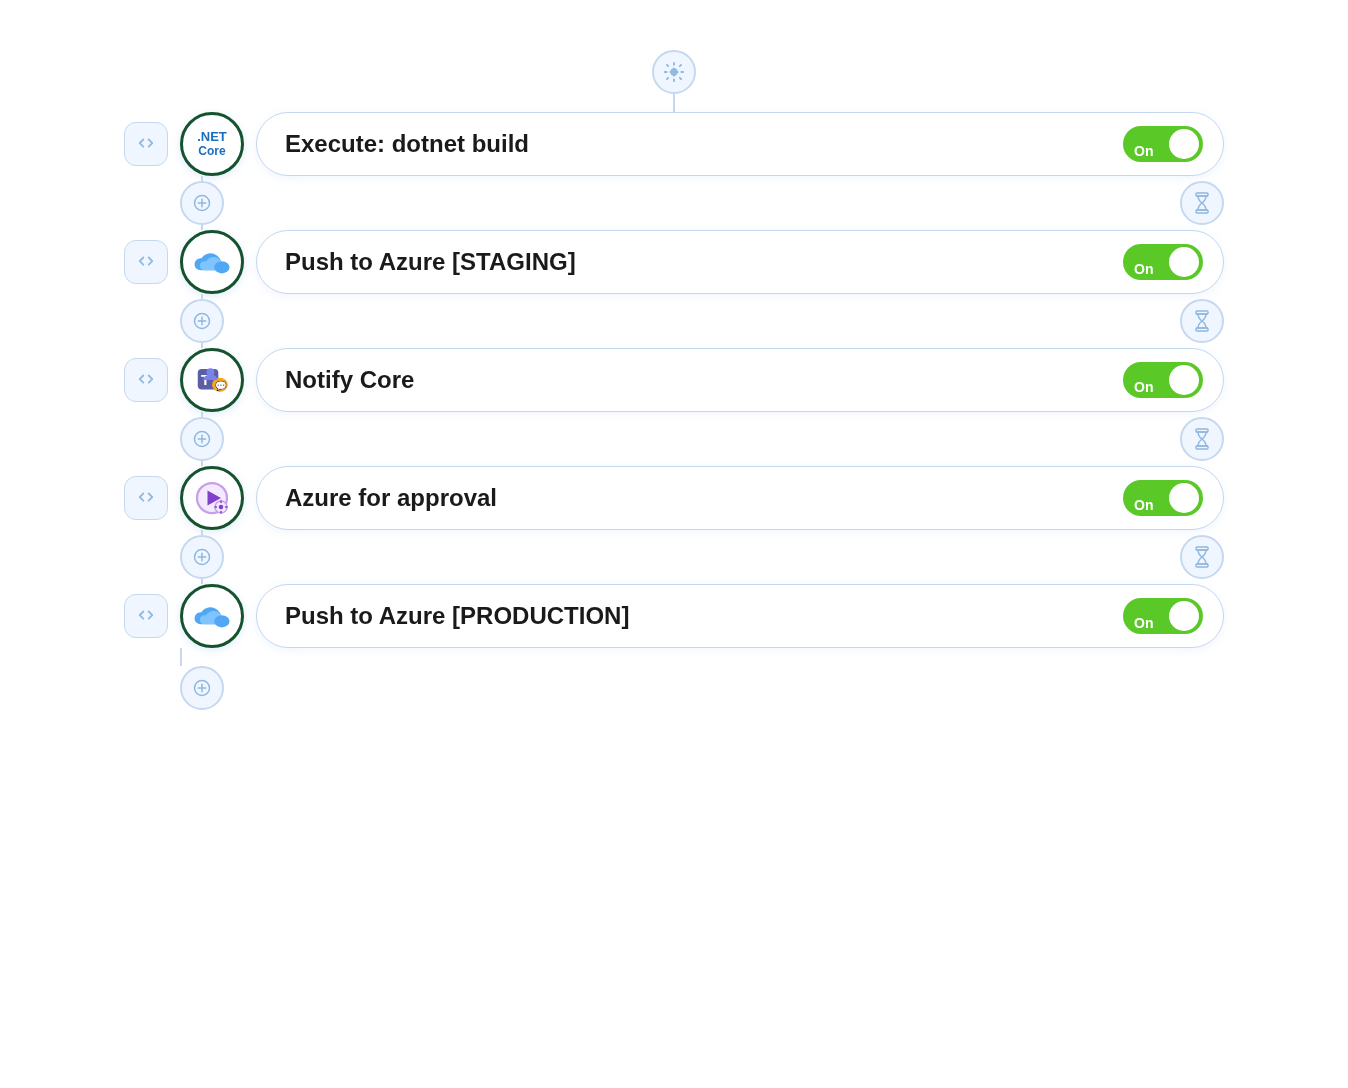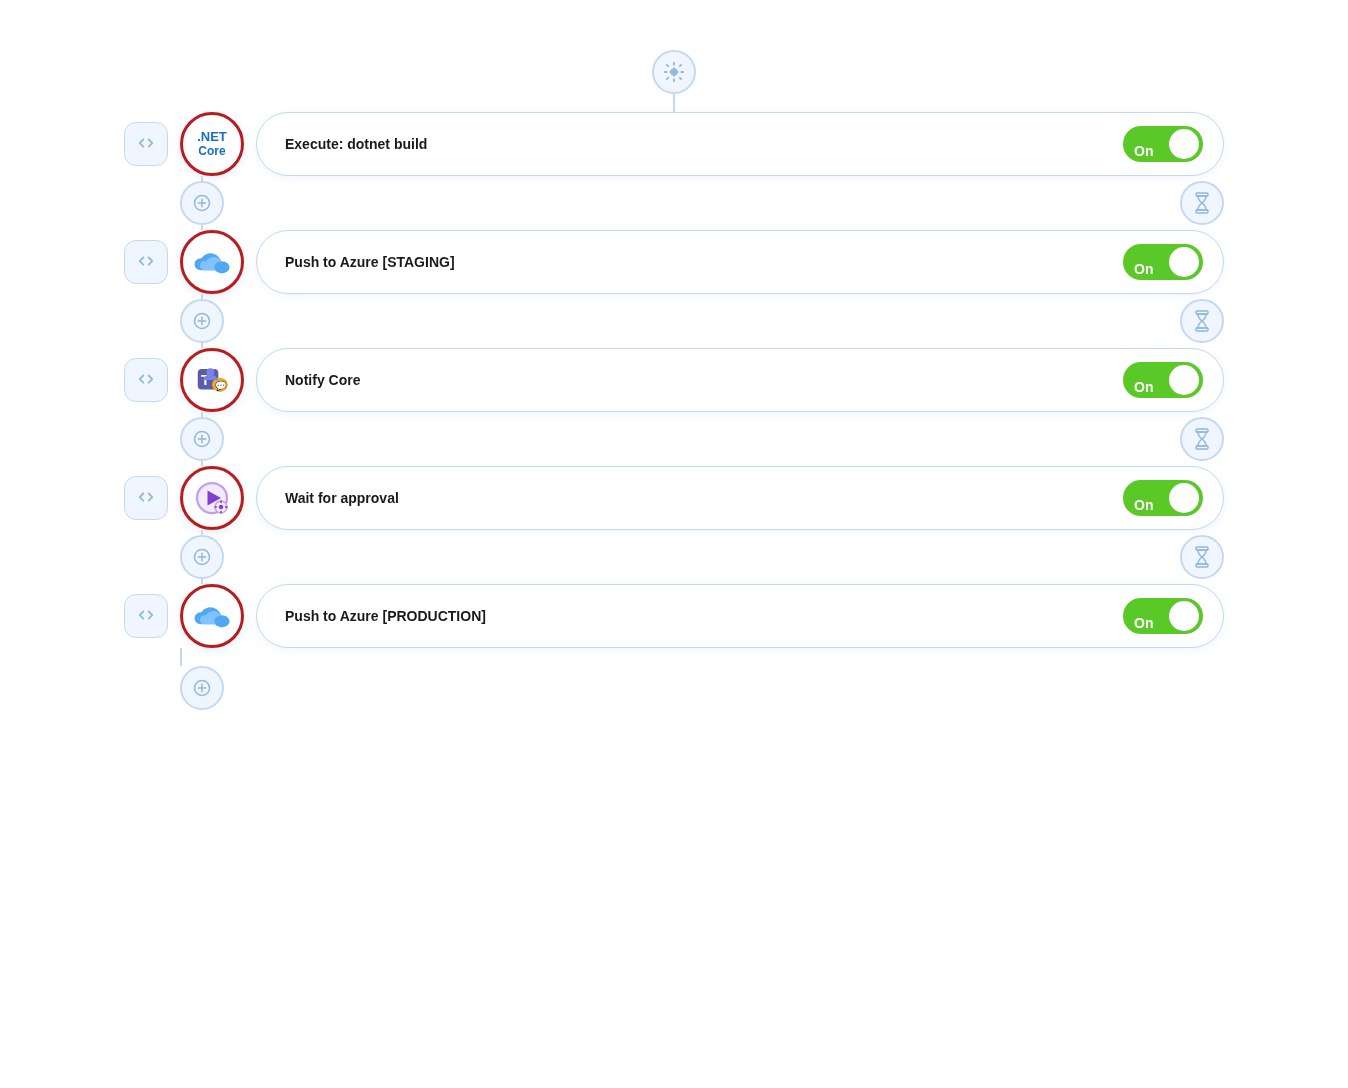--- a/index.html
+++ b/index.html
@@ -67,21 +67,21 @@
       color: #90b8e0;
       font-size: 14px;
       flex-shrink: 0;
     }
 
     
     .step-icon-circle {
       width: 64px;
       height: 64px;
       border-radius: 50%;
-      border: 3px solid #b91c1c;
+      border: 3px solid #14532d;
       background: #ffffff;
       display: flex;
       align-items: center;
       justify-content: center;
       flex-shrink: 0;
       font-size: 11px;
       font-weight: 700;
       color: #1a6fbf;
       position: relative;
       box-shadow: 0 2px 8px rgba(150,190,240,0.3);
@@ -95,21 +95,21 @@
       border-radius: 50px;
       background: #ffffff;
       display: flex;
       align-items: center;
       justify-content: space-between;
       padding: 0 20px 0 28px;
       box-shadow: 0 2px 8px rgba(150,190,240,0.15);
     }
 
     .step-label {
-      font-size: 14px;
+      font-size: 24px;
       font-weight: 700;
       color: #1a1a1a;
     }
 
     
     .toggle {
       display: flex;
       align-items: flex-end;
       background: #5ac827;
       border-radius: 30px;
@@ -383,21 +383,21 @@
 
         <circle cx="36" cy="36" r="8" fill="#f3eaff" stroke="#c5a0e8" stroke-width="2"></circle>
         <circle cx="36" cy="36" r="3" fill="#8040cc"></circle>
         <line x1="36" y1="30" x2="36" y2="28" stroke="#8040cc" stroke-width="2" stroke-linecap="round"></line>
         <line x1="36" y1="44" x2="36" y2="42" stroke="#8040cc" stroke-width="2" stroke-linecap="round"></line>
         <line x1="30" y1="36" x2="28" y2="36" stroke="#8040cc" stroke-width="2" stroke-linecap="round"></line>
         <line x1="44" y1="36" x2="42" y2="36" stroke="#8040cc" stroke-width="2" stroke-linecap="round"></line>
       </svg>
     </div>
     <div class="step-card">
-      <span class="step-label">Wait for approval</span>
+      <span class="step-label">Azure for approval</span>
       <div class="toggle">
         <span class="toggle-label">On</span>
         <div class="toggle-knob"></div>
       </div>
     </div>
   </div>
 
   <div class="between-row">
     <div class="between-left">
       <div class="vert-line-segment"></div>

